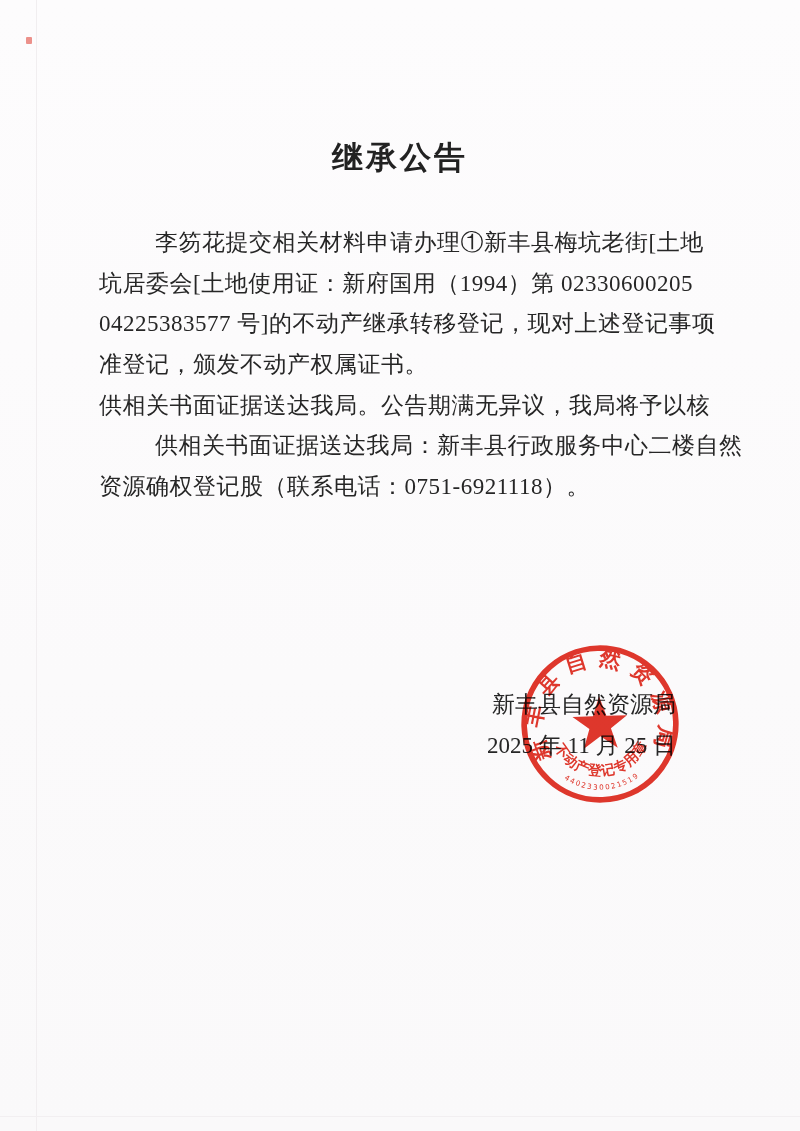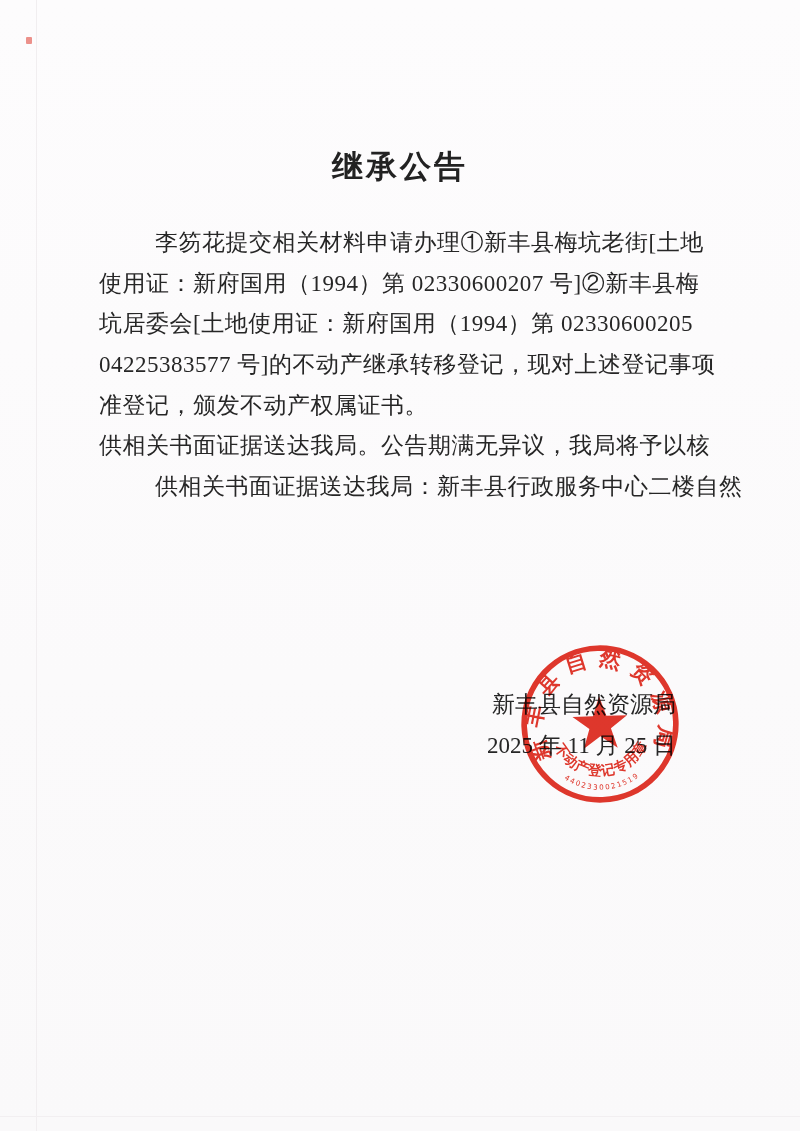--- a/index.html
+++ b/index.html
@@ -25,21 +25,20 @@
   }
   .red-speck {
     position: absolute; left: 26px; top: 37px; width: 6px; height: 7px;
     background: #e4574e; opacity: 0.65; border-radius: 1px;
   }
   .doc-title {
     position: absolute; left: 0; top: 137px; width: 800px;
     text-align: center;
     font-size: 31px; font-weight: 600; letter-spacing: 3px;
     color: #222222;
-    margin-top: 9px;
   }
   .body-text {
     position: absolute; left: 99px; top: 223px; width: 610px;
     font-size: 23px; color: #262626;
   }
   .line {
     height: 40.7px; line-height: 40.7px; white-space: nowrap;
     letter-spacing: 0.5px;
   }
   .line.indent { text-indent: 56px; }
@@ -60,26 +59,26 @@
 <div class="page">
 
   <div class="scan-edge-left"></div>
   <div class="scan-edge-bottom"></div>
   <div class="red-speck"></div>
 
   <div class="doc-title">继承公告</div>
 
   <div class="body-text">
     <div class="line indent">李笏花提交相关材料申请办理①新丰县梅坑老街[土地</div>
-    <div class="line">使用证：新府国用（1994）第 02330600207 号]②新丰县梅</div>
     <div class="line">坑居委会[土地使用证：新府国用（1994）第 02330600205</div>
     <div class="line">04225383577 号]的不动产继承转移登记，现对上述登记事项</div>
     <div class="line">准登记，颁发不动产权属证书。</div>
     <div class="line">供相关书面证据送达我局。公告期满无异议，我局将予以核</div>
     <div class="line indent">供相关书面证据送达我局：新丰县行政服务中心二楼自然</div>
+    <div class="line">资源确权登记股（联系电话：0751-6921118）。</div>
   </div>
 
   <div class="signature-block">
     <div class="sig-line">新丰县自然资源局</div>
     <div class="sig-line">2025 年 11 月 25 日</div>
   </div>
 
   <svg class="seal" viewBox="0 0 160 160" xmlns="http://www.w3.org/2000/svg">
     <defs>
       <path id="arcTop" d="M 29.7,106.8 A 57,57 0 1 1 130.3,106.8" fill="none"></path>

